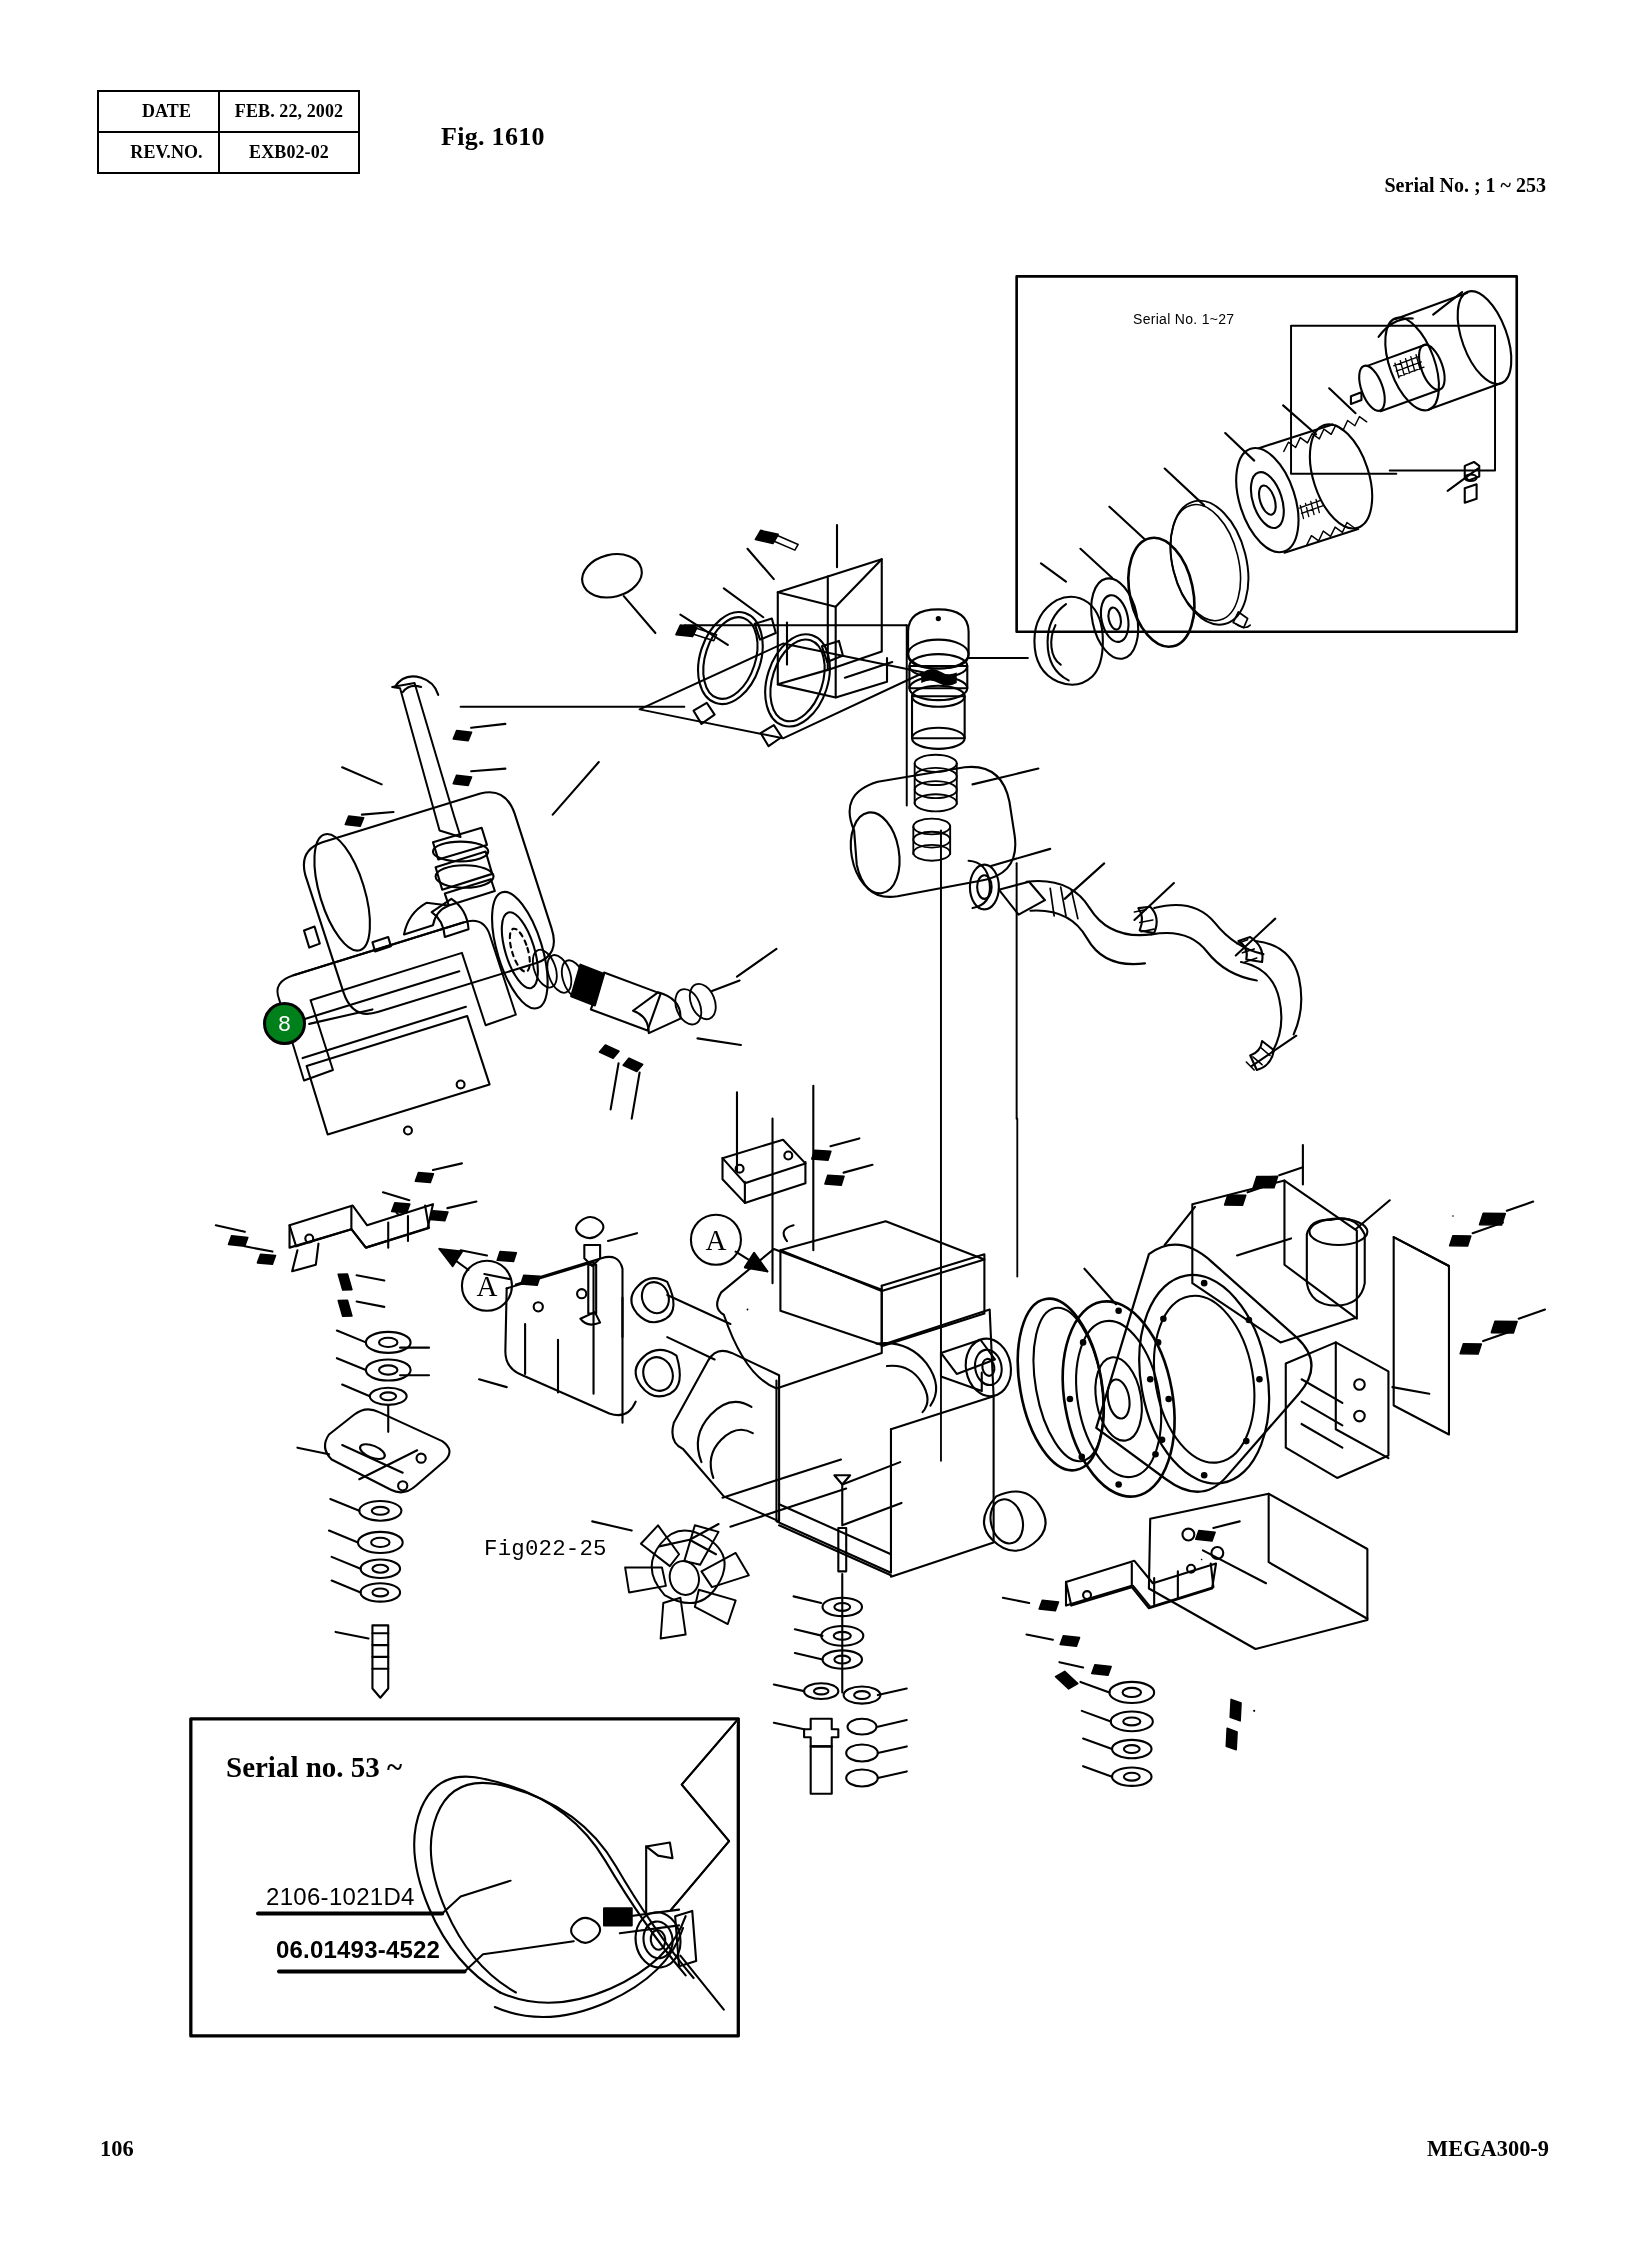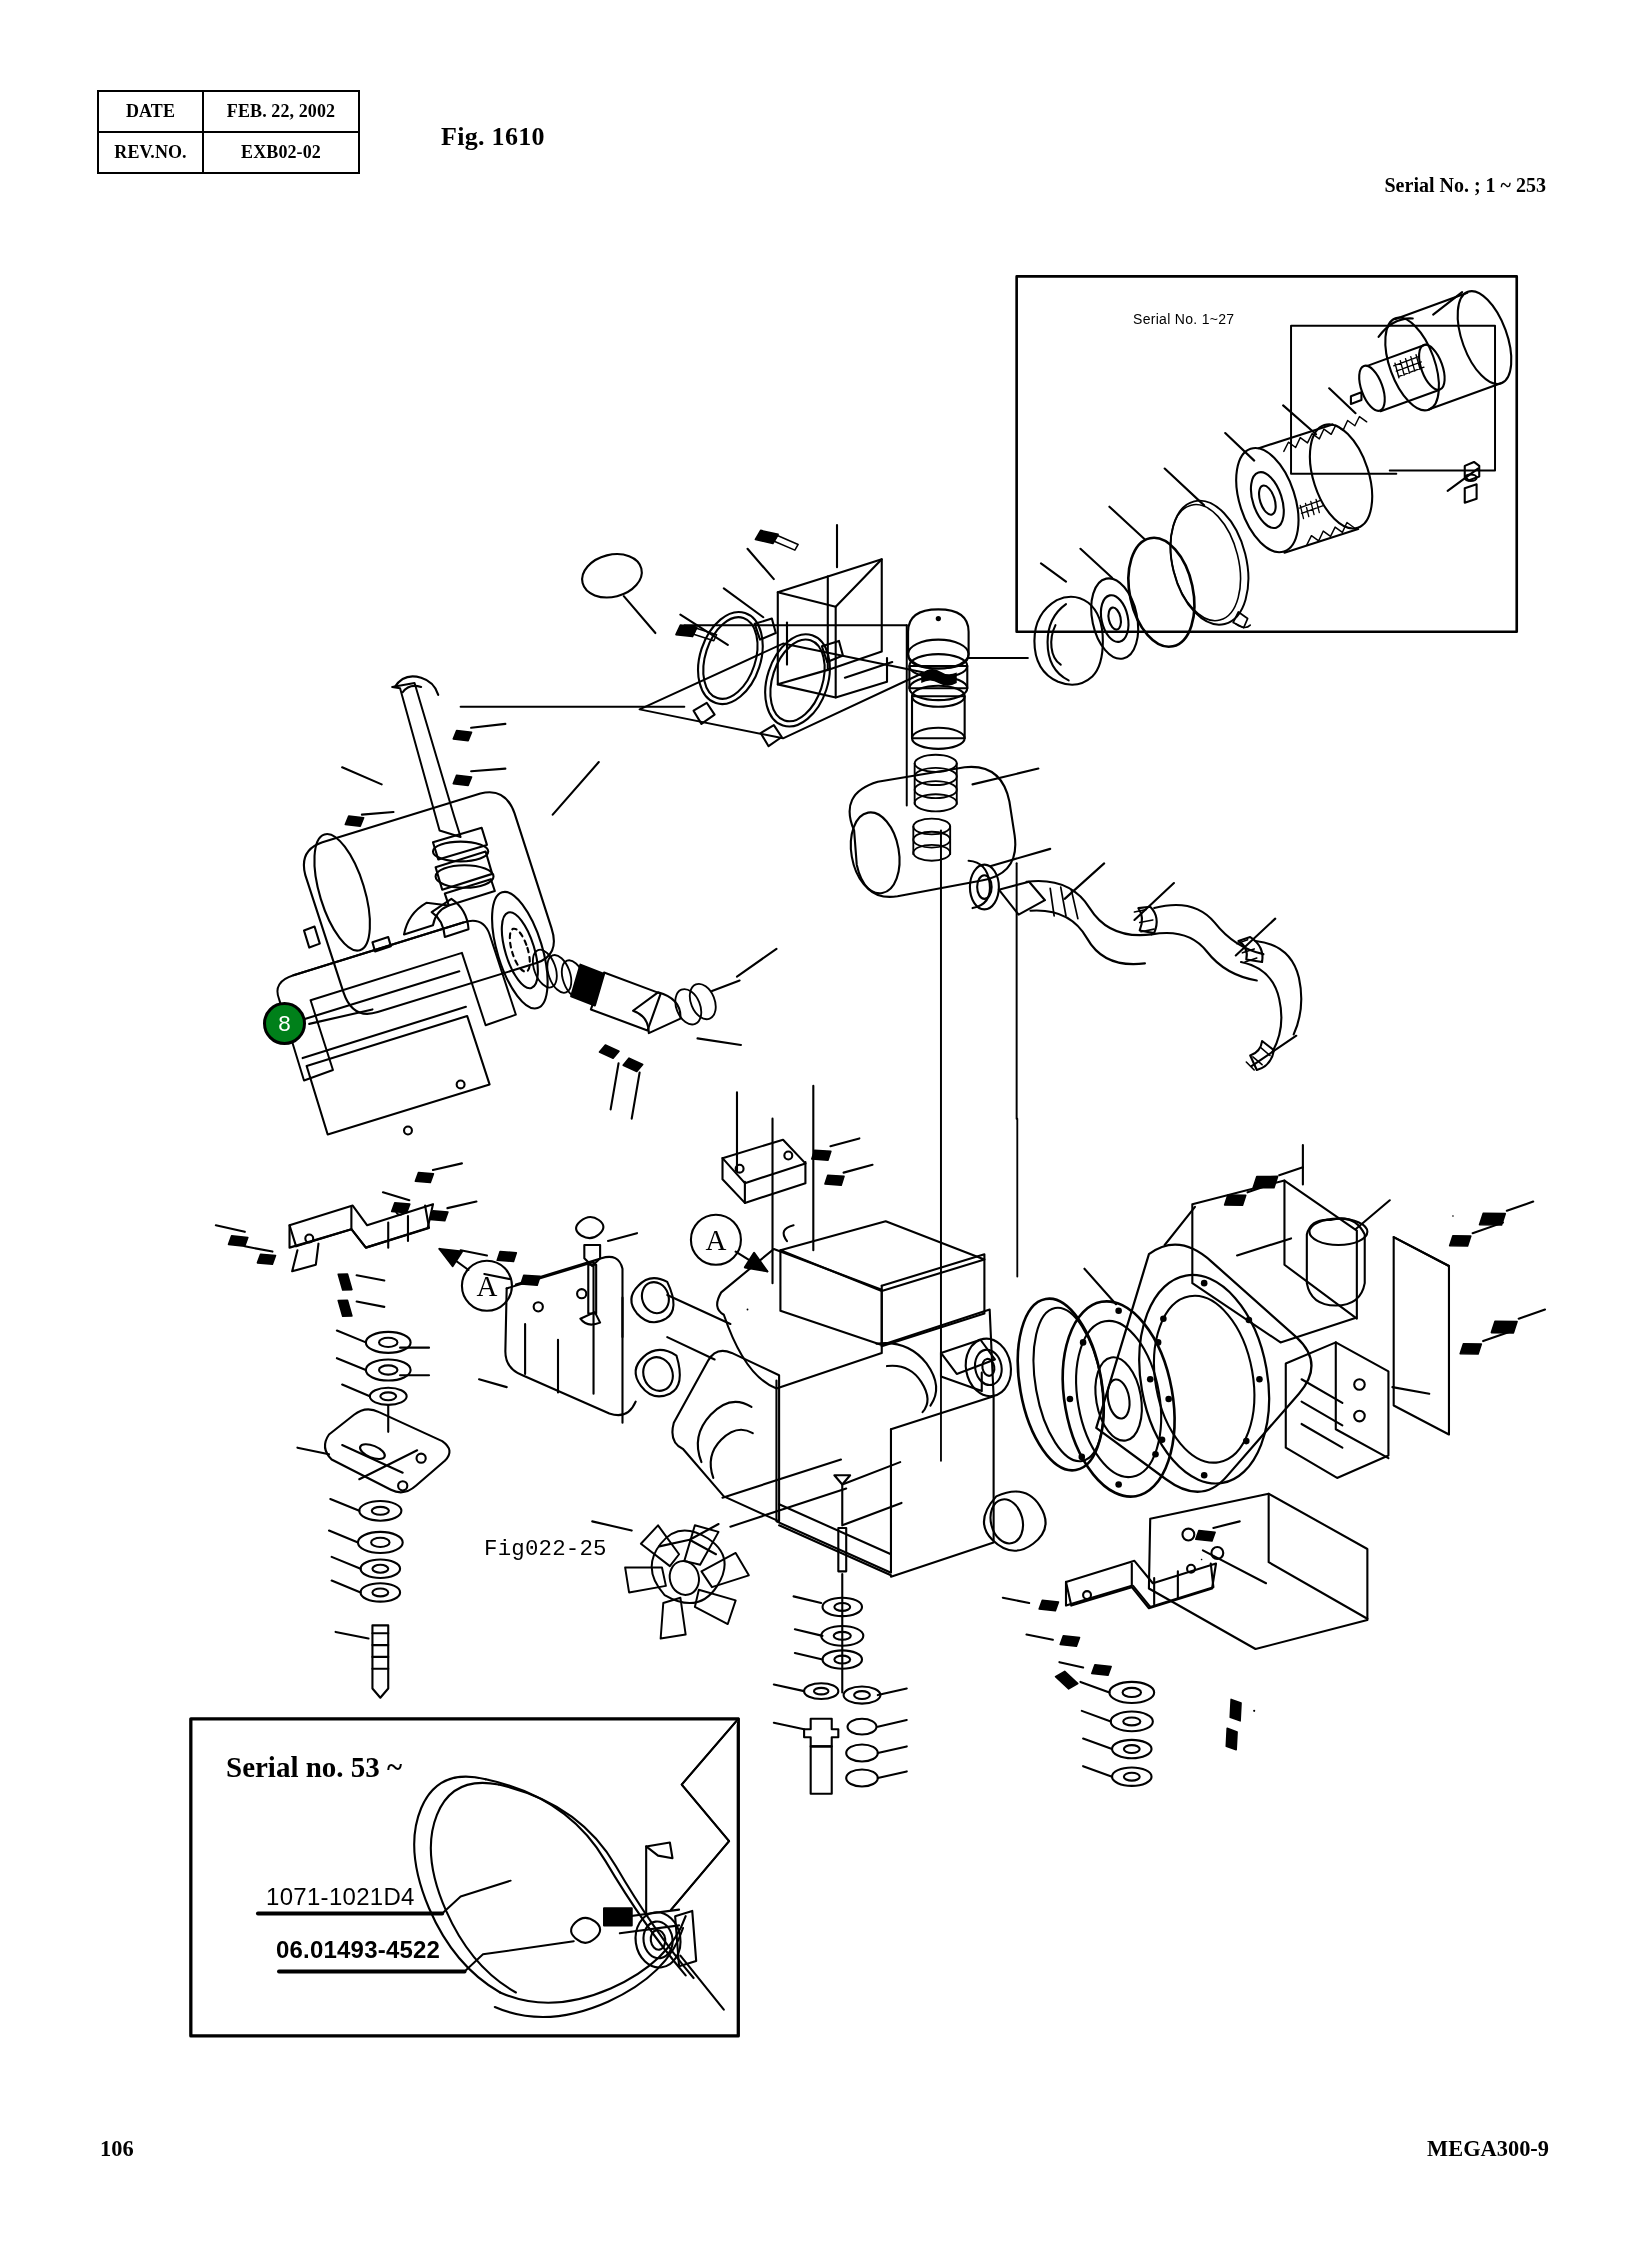--- a/index.html
+++ b/index.html
@@ -13,21 +13,21 @@
   }
   .page { position: absolute; inset: 0; background: #fff; }
 
   
   .hdr-table {
     position: absolute; left: 97px; top: 90px;
     width: 263px; height: 84px;
     border: 2.6px solid #000;
     display: flex; flex-direction: column;
   }
-  .hdr-row { flex: 1; display: flex; }
+  .hdr-row { flex: 1; display: flex; padding-left: 16px; }
   .hdr-row + .hdr-row { border-top: 2px solid #000; }
   .hdr-cell {
     display: flex; align-items: center; justify-content: center;
     font-weight: bold; font-size: 18px; letter-spacing: 0.1px;
     white-space: nowrap;
   }
   .hdr-cell.k { width: 105px; border-right: 2px solid #000; }
   .hdr-cell.v { flex: 1; }
 
   .fig-no {
@@ -745,21 +745,21 @@
       <path d="M1002 2350 l46 -10 l40 22 M1048 2340 l44 -24"></path>
     </g>
 
     <text x="740" y="1970" text-anchor="middle" font-family="Liberation Serif, serif" font-size="44" fill="#000">A</text>
     <text x="1088" y="1900" text-anchor="middle" font-family="Liberation Serif, serif" font-size="44" fill="#000">A</text>
   </svg>
   </div>
 
   <div class="inset-label-top">Serial No. 1~27</div>
   <div class="inset-label-bot">Serial no. 53 ~</div>
-  <div class="pn1">1071-1021D4</div>
+  <div class="pn1">2106-1021D4</div>
   <div class="pn2">06.01493-4522</div>
   <div class="figref">Fig022-25</div>
   <div class="callout-8">8</div>
 
   <div class="footer-left">106</div>
   <div class="footer-right">MEGA300-9</div>
 
 </div>
 
 

